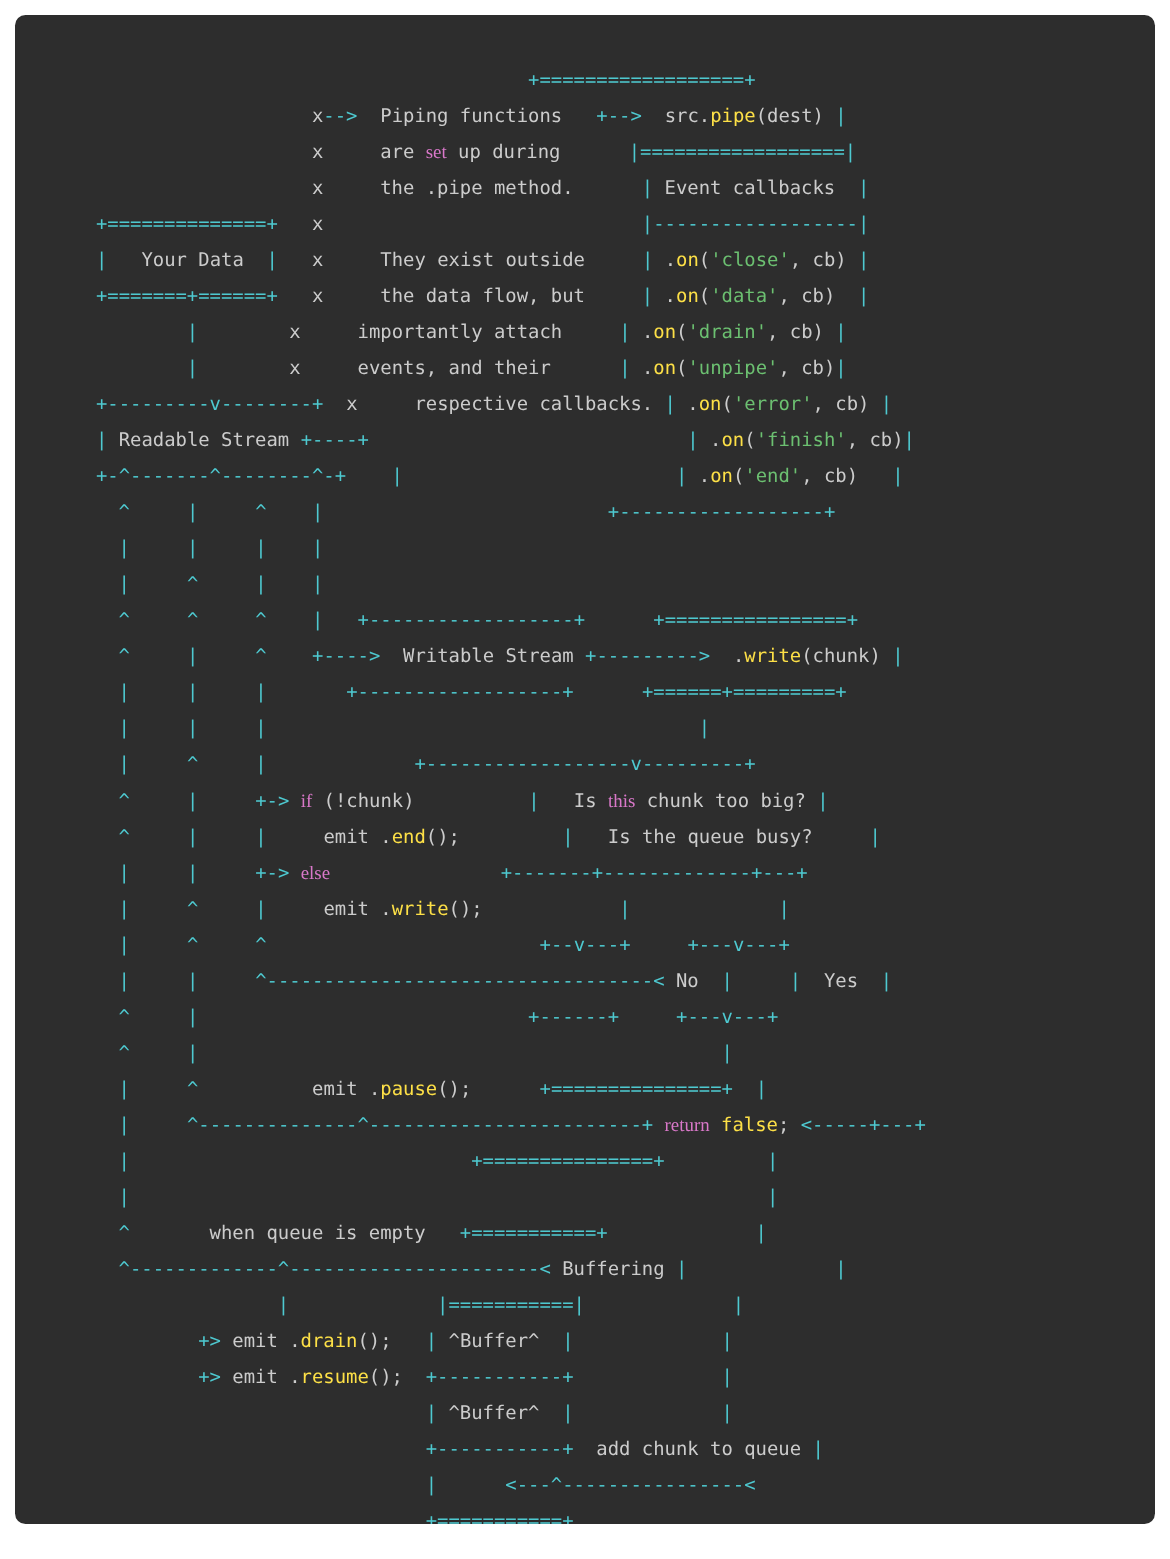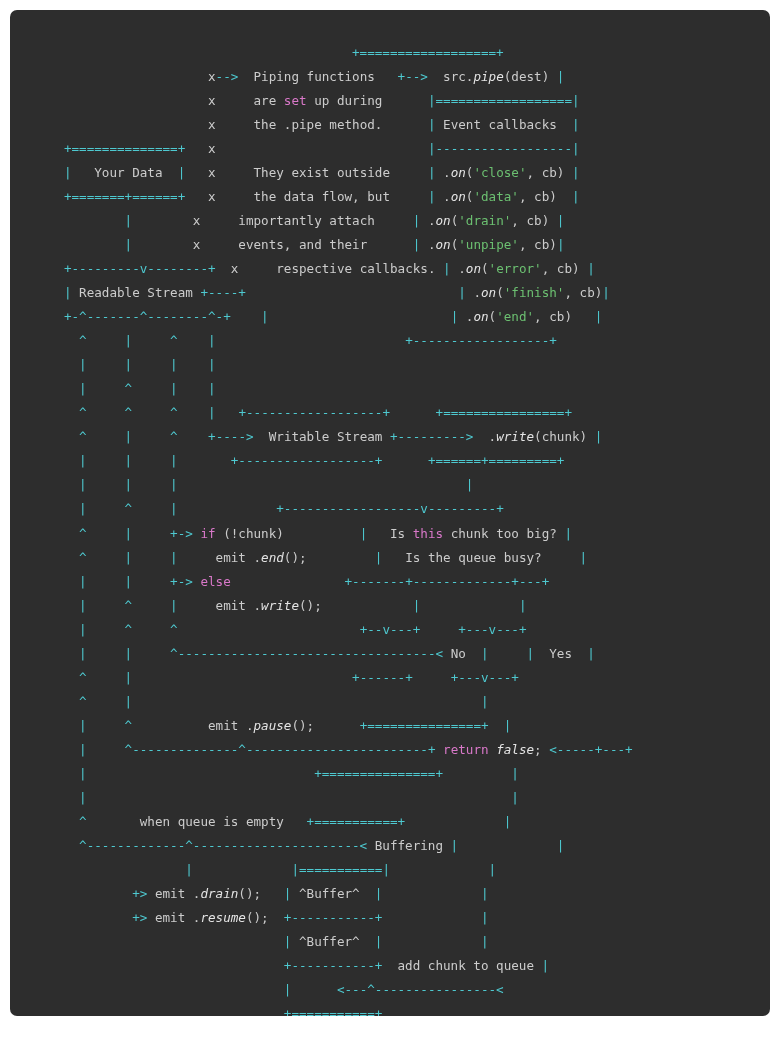--- a/index.html
+++ b/index.html
@@ -37,22 +37,22 @@
     color: #cccccc;
     -webkit-font-smoothing: antialiased;
   }
   #code .ln {
     display: block;
     height: 24.05px;
     padding-left: 16px;
   }
   .c-def  { color: #cccccc; }
   .c-box  { color: #4ec9d0; }
-  .c-fn   { color: #e5e5e5; font-style: italic; }
+  .c-fn   { color: #fde047; }
   .c-str  { color: #6cc071; text-align: right; }
-  .c-kw   { color: #d978c9; }
+  .c-kw   { color: #d978c9; font-family: Liberation Serif, serif; }
 </style>
 </head>
 <body>
 
 <div id="panel">
   <pre id="code"><span class="ln"><span class="c-def">                                           </span><span class="c-box">+==================+</span></span><span class="ln"><span class="c-def">                        </span><span class="c-def">x</span><span class="c-box">--&gt; </span><span class="c-def"> Piping functions   </span><span class="c-box">+--&gt;</span><span class="c-def">  src.</span><span class="c-fn">pipe</span><span class="c-def">(dest) </span><span class="c-box">|</span></span><span class="ln"><span class="c-def">                        </span><span class="c-def">x</span><span class="c-def">     are </span><span class="c-kw">set</span><span class="c-def"> up during      </span><span class="c-box">|==================|</span></span><span class="ln"><span class="c-def">                        </span><span class="c-def">x</span><span class="c-def">     the .pipe method.      </span><span class="c-box">|</span><span class="c-def"> Event callbacks  </span><span class="c-box">|</span></span><span class="ln"><span class="c-def">     </span><span class="c-box">+==============+</span><span class="c-def">   </span><span class="c-def">x</span><span class="c-def">                            </span><span class="c-box">|------------------|</span></span><span class="ln"><span class="c-def">     </span><span class="c-box">|</span><span class="c-def">   Your Data  </span><span class="c-box">|</span><span class="c-def">   </span><span class="c-def">x</span><span class="c-def">     They exist outside     </span><span class="c-box">|</span><span class="c-def"> .</span><span class="c-fn">on</span><span class="c-def">(</span><span class="c-str">'close'</span><span class="c-def">, cb) </span><span class="c-box">|</span></span><span class="ln"><span class="c-def">     </span><span class="c-box">+=======+======+</span><span class="c-def">   </span><span class="c-def">x</span><span class="c-def">     the data flow, but     </span><span class="c-box">|</span><span class="c-def"> .</span><span class="c-fn">on</span><span class="c-def">(</span><span class="c-str">'data'</span><span class="c-def">, cb)  </span><span class="c-box">|</span></span><span class="ln"><span class="c-def">             </span><span class="c-box">|</span><span class="c-def">        </span><span class="c-def">x</span><span class="c-def">     importantly attach     </span><span class="c-box">|</span><span class="c-def"> .</span><span class="c-fn">on</span><span class="c-def">(</span><span class="c-str">'drain'</span><span class="c-def">, cb) </span><span class="c-box">|</span></span><span class="ln"><span class="c-def">             </span><span class="c-box">|</span><span class="c-def">        </span><span class="c-def">x</span><span class="c-def">     events, and their      </span><span class="c-box">|</span><span class="c-def"> .</span><span class="c-fn">on</span><span class="c-def">(</span><span class="c-str">'unpipe'</span><span class="c-def">, cb)</span><span class="c-box">|</span></span><span class="ln"><span class="c-def">     </span><span class="c-box">+---------v--------+</span><span class="c-def">  </span><span class="c-def">x</span><span class="c-def">     respective callbacks. </span><span class="c-box">|</span><span class="c-def"> .</span><span class="c-fn">on</span><span class="c-def">(</span><span class="c-str">'error'</span><span class="c-def">, cb) </span><span class="c-box">|</span></span><span class="ln"><span class="c-def">     </span><span class="c-box">|</span><span class="c-def"> Readable Stream </span><span class="c-box">+----+</span><span class="c-def">                            </span><span class="c-box">|</span><span class="c-def"> .</span><span class="c-fn">on</span><span class="c-def">(</span><span class="c-str">'finish'</span><span class="c-def">, cb)</span><span class="c-box">|</span></span><span class="ln"><span class="c-def">     </span><span class="c-box">+-^-------^--------^-+</span><span class="c-def">    </span><span class="c-box">|</span><span class="c-def">                        </span><span class="c-box">|</span><span class="c-def"> .</span><span class="c-fn">on</span><span class="c-def">(</span><span class="c-str">'end'</span><span class="c-def">, cb)   </span><span class="c-box">|</span></span><span class="ln"><span class="c-def">       </span><span class="c-box">^</span><span class="c-def">     </span><span class="c-box">|</span><span class="c-def">     </span><span class="c-box">^</span><span class="c-def">    </span><span class="c-box">|</span><span class="c-def">                         </span><span class="c-box">+------------------+</span></span><span class="ln"><span class="c-def">       </span><span class="c-box">|</span><span class="c-def">     </span><span class="c-box">|</span><span class="c-def">     </span><span class="c-box">|</span><span class="c-def">    </span><span class="c-box">|</span></span><span class="ln"><span class="c-def">       </span><span class="c-box">|</span><span class="c-def">     </span><span class="c-box">^</span><span class="c-def">     </span><span class="c-box">|</span><span class="c-def">    </span><span class="c-box">|</span></span><span class="ln"><span class="c-def">       </span><span class="c-box">^</span><span class="c-def">     </span><span class="c-box">^</span><span class="c-def">     </span><span class="c-box">^</span><span class="c-def">    </span><span class="c-box">|</span><span class="c-def">   </span><span class="c-box">+------------------+</span><span class="c-def">      </span><span class="c-box">+================+</span></span><span class="ln"><span class="c-def">       </span><span class="c-box">^</span><span class="c-def">     </span><span class="c-box">|</span><span class="c-def">     </span><span class="c-box">^</span><span class="c-def">    </span><span class="c-box">+----&gt;</span><span class="c-def">  Writable Stream </span><span class="c-box">+---------&gt;</span><span class="c-def">  .</span><span class="c-fn">write</span><span class="c-def">(chunk) </span><span class="c-box">|</span></span><span class="ln"><span class="c-def">       </span><span class="c-box">|</span><span class="c-def">     </span><span class="c-box">|</span><span class="c-def">     </span><span class="c-box">|</span><span class="c-def">       </span><span class="c-box">+------------------+</span><span class="c-def">      </span><span class="c-box">+======+=========+</span></span><span class="ln"><span class="c-def">       </span><span class="c-box">|</span><span class="c-def">     </span><span class="c-box">|</span><span class="c-def">     </span><span class="c-box">|</span><span class="c-def">                                      </span><span class="c-box">|</span></span><span class="ln"><span class="c-def">       </span><span class="c-box">|</span><span class="c-def">     </span><span class="c-box">^</span><span class="c-def">     </span><span class="c-box">|</span><span class="c-def">             </span><span class="c-box">+------------------v---------+</span></span><span class="ln"><span class="c-def">       </span><span class="c-box">^</span><span class="c-def">     </span><span class="c-box">|</span><span class="c-def">     </span><span class="c-box">+-&gt; </span><span class="c-def"></span><span class="c-kw">if</span><span class="c-def"> (!chunk)          </span><span class="c-box">|</span><span class="c-def">   Is </span><span class="c-kw">this</span><span class="c-def"> chunk too big? </span><span class="c-box">|</span></span><span class="ln"><span class="c-def">       </span><span class="c-box">^</span><span class="c-def">     </span><span class="c-box">|</span><span class="c-def">     </span><span class="c-box">|</span><span class="c-def">     emit .</span><span class="c-fn">end</span><span class="c-def">();         </span><span class="c-box">|</span><span class="c-def">   Is the queue busy?     </span><span class="c-box">|</span></span><span class="ln"><span class="c-def">       </span><span class="c-box">|</span><span class="c-def">     </span><span class="c-box">|</span><span class="c-def">     </span><span class="c-box">+-&gt; </span><span class="c-def"></span><span class="c-kw">else</span><span class="c-def">               </span><span class="c-box">+-------+-------------+---+</span></span><span class="ln"><span class="c-def">       </span><span class="c-box">|</span><span class="c-def">     </span><span class="c-box">^</span><span class="c-def">     </span><span class="c-box">|</span><span class="c-def">     emit .</span><span class="c-fn">write</span><span class="c-def">();            </span><span class="c-box">|</span><span class="c-def">             </span><span class="c-box">|</span></span><span class="ln"><span class="c-def">       </span><span class="c-box">|</span><span class="c-def">     </span><span class="c-box">^</span><span class="c-def">     </span><span class="c-box">^</span><span class="c-def">                        </span><span class="c-box">+--v---+</span><span class="c-def">     </span><span class="c-box">+---v---+</span></span><span class="ln"><span class="c-def">       </span><span class="c-box">|</span><span class="c-def">     </span><span class="c-box">|</span><span class="c-def">     </span><span class="c-box">^----------------------------------&lt; </span><span class="c-def">No  </span><span class="c-box">|</span><span class="c-def">     </span><span class="c-box">|</span><span class="c-def">  Yes  </span><span class="c-box">|</span></span><span class="ln"><span class="c-def">       </span><span class="c-box">^</span><span class="c-def">     </span><span class="c-box">|</span><span class="c-def">                             </span><span class="c-box">+------+</span><span class="c-def">     </span><span class="c-box">+---v---+</span></span><span class="ln"><span class="c-def">       </span><span class="c-box">^</span><span class="c-def">     </span><span class="c-box">|</span><span class="c-def">                                              </span><span class="c-box">|</span></span><span class="ln"><span class="c-def">       </span><span class="c-box">|</span><span class="c-def">     </span><span class="c-box">^</span><span class="c-def">          emit .</span><span class="c-fn">pause</span><span class="c-def">();      </span><span class="c-box">+===============+</span><span class="c-def">  </span><span class="c-box">|</span></span><span class="ln"><span class="c-def">       </span><span class="c-box">|</span><span class="c-def">     </span><span class="c-box">^--------------^------------------------+ </span><span class="c-def"></span><span class="c-kw">return</span><span class="c-def"> </span><span class="c-fn">false</span><span class="c-def">; </span><span class="c-box">&lt;-----+---+</span></span><span class="ln"><span class="c-def">       </span><span class="c-box">|</span><span class="c-def">                              </span><span class="c-box">+===============+</span><span class="c-def">         </span><span class="c-box">|</span></span><span class="ln"><span class="c-def">       </span><span class="c-box">|</span><span class="c-def">                                                        </span><span class="c-box">|</span></span><span class="ln"><span class="c-def">       </span><span class="c-box">^</span><span class="c-def">       when queue is empty   </span><span class="c-box">+===========+</span><span class="c-def">             </span><span class="c-box">|</span></span><span class="ln"><span class="c-def">       </span><span class="c-box">^-------------^----------------------&lt; </span><span class="c-def">Buffering </span><span class="c-box">|</span><span class="c-def">             </span><span class="c-box">|</span></span><span class="ln"><span class="c-def">                     </span><span class="c-box">|</span><span class="c-def">             </span><span class="c-box">|===========|</span><span class="c-def">             </span><span class="c-box">|</span></span><span class="ln"><span class="c-def">              </span><span class="c-box">+&gt; </span><span class="c-def">emit .</span><span class="c-fn">drain</span><span class="c-def">();   </span><span class="c-box">|</span><span class="c-def"> ^Buffer^  </span><span class="c-box">|</span><span class="c-def">             </span><span class="c-box">|</span></span><span class="ln"><span class="c-def">              </span><span class="c-box">+&gt; </span><span class="c-def">emit .</span><span class="c-fn">resume</span><span class="c-def">();  </span><span class="c-box">+-----------+</span><span class="c-def">             </span><span class="c-box">|</span></span><span class="ln"><span class="c-def">                                  </span><span class="c-box">|</span><span class="c-def"> ^Buffer^  </span><span class="c-box">|</span><span class="c-def">             </span><span class="c-box">|</span></span><span class="ln"><span class="c-def">                                  </span><span class="c-box">+-----------+</span><span class="c-def">  add chunk to queue </span><span class="c-box">|</span></span><span class="ln"><span class="c-def">                                  </span><span class="c-box">|</span><span class="c-def">      </span><span class="c-box">&lt;---^----------------&lt;</span></span><span class="ln"><span class="c-def">                                  </span><span class="c-box">+===========+</span></span></pre>
 </div>
 
 </body></html>

